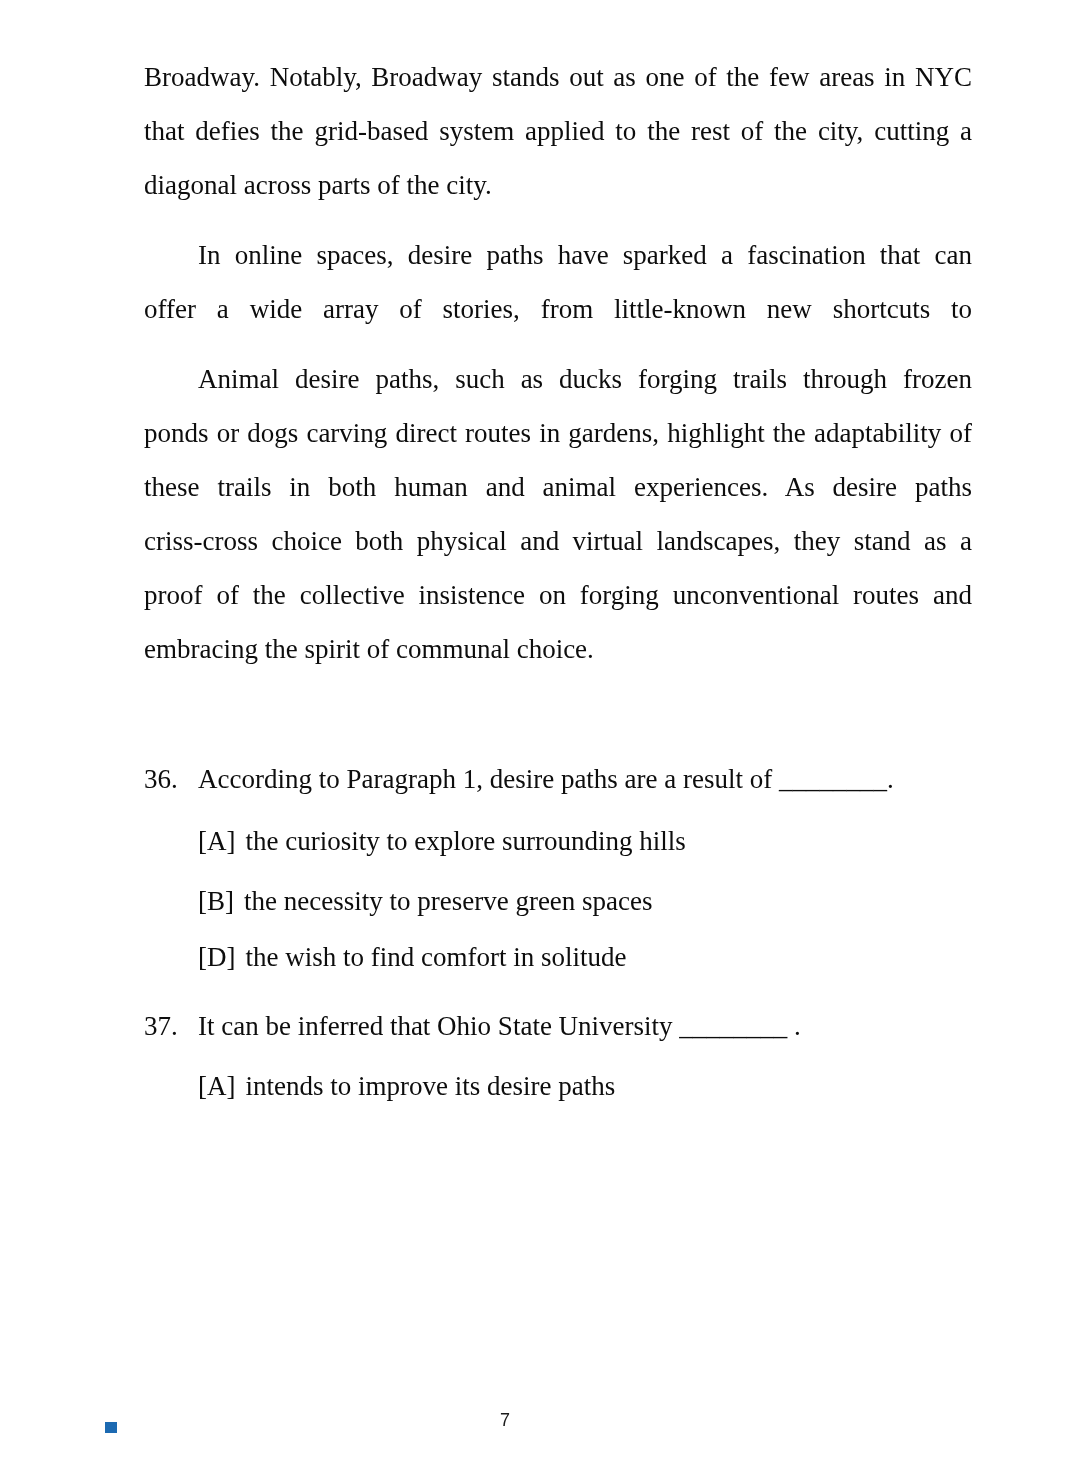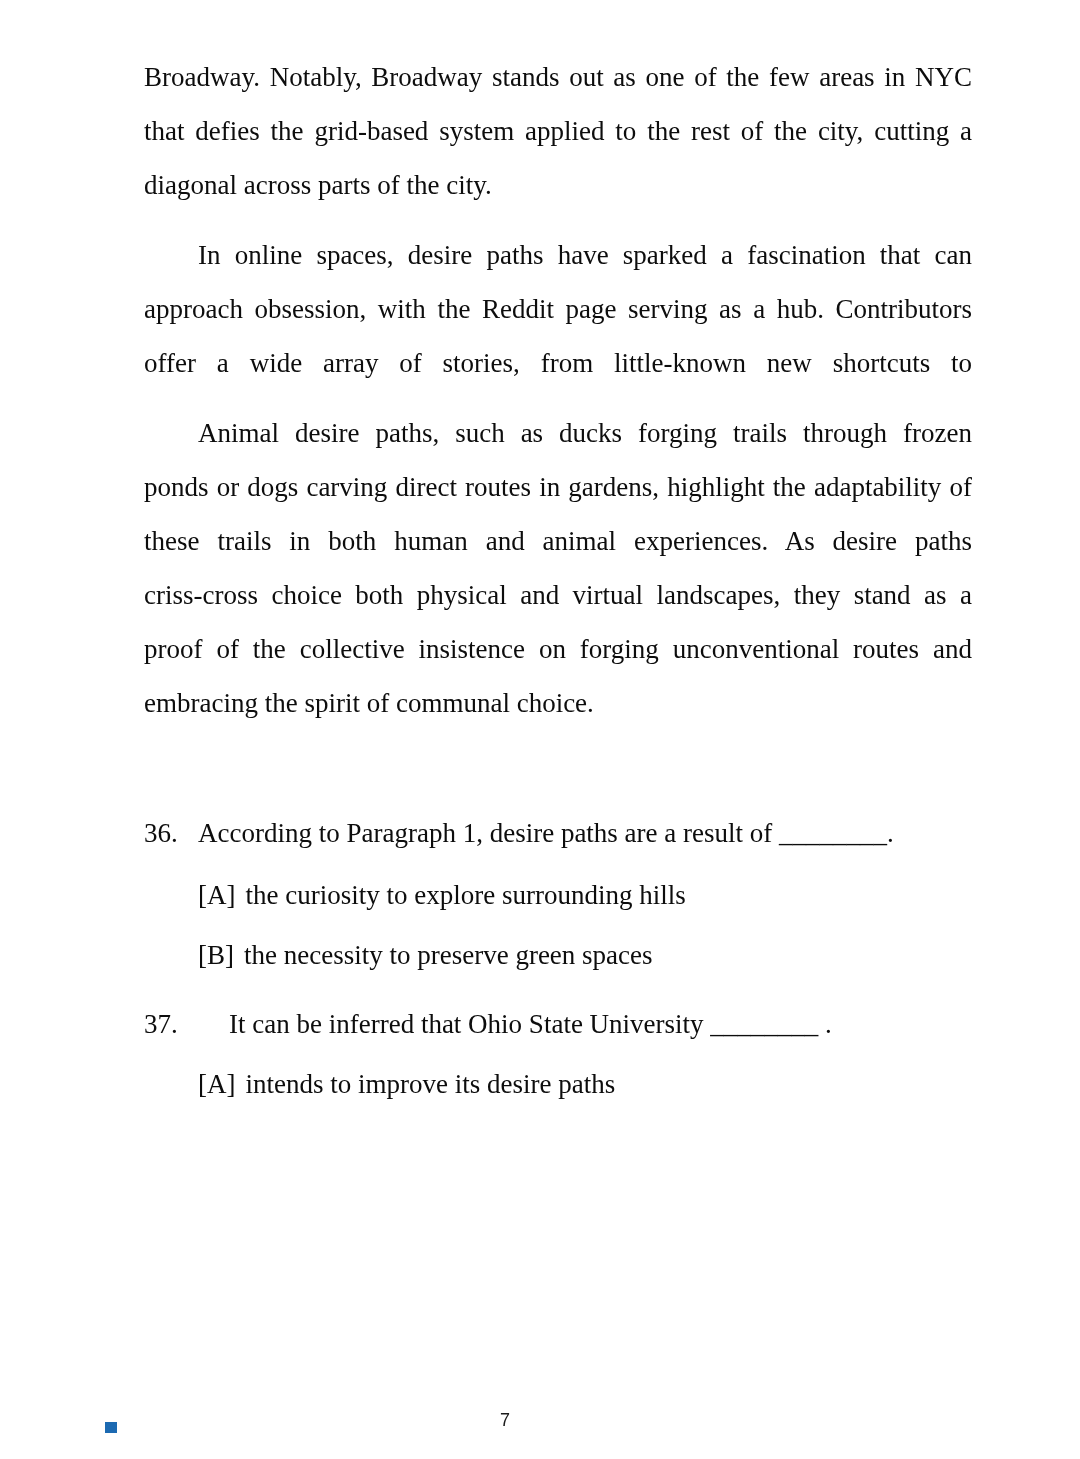--- a/index.html
+++ b/index.html
@@ -36,21 +36,21 @@
   .question {
     display: flex;
     line-height: 54px;
   }
   .question .qnum {
     flex: none;
     width: 54px;
   }
   .question .qstem { flex: 1; }
   .q-first { margin-top: 76px; }
-  .q-second { margin-top: 15px; gap: 31px; }
+  .q-second { margin-top: 15px; }
 
   .option {
     margin-left: 54px;
     line-height: 54px;
   }
   .option .opt-label { margin-right: 10px; }
   .opt-mt-8  { margin-top: 8px; }
   .opt-mt-6  { margin-top: 6px; }
   .opt-mt-16 { margin-top: 16px; }
   .opt-mt-2  { margin-top: 2px; }
@@ -81,21 +81,20 @@
   <div class="content">
 
     <div class="para">
         <div class="pline">Broadway. Notably, Broadway stands out as one of the few areas in NYC</div>
         <div class="pline">that defies the grid-based system applied to the rest of the city, cutting a</div>
         <div class="pline last">diagonal across parts of the city.</div>
       </div>
 
     <div class="para indent">
         <div class="pline">In online spaces, desire paths have sparked a fascination that can</div>
-        <div class="pline">approach obsession, with the Reddit page serving as a hub. Contributors</div>
         <div class="pline">offer a wide array of stories, from little-known new shortcuts to</div>
       </div>
 
     <div class="para indent">
         <div class="pline">Animal desire paths, such as ducks forging trails through frozen</div>
         <div class="pline">ponds or dogs carving direct routes in gardens, highlight the adaptability of</div>
         <div class="pline">these trails in both human and animal experiences. As desire paths</div>
         <div class="pline">criss-cross choice both physical and virtual landscapes, they stand as a</div>
         <div class="pline">proof of the collective insistence on forging unconventional routes and</div>
         <div class="pline last">embracing the spirit of communal choice.</div>
@@ -105,20 +104,23 @@
       <span class="qnum">36.</span>
       <span class="qstem">According to Paragraph 1, desire paths are a result of ________.</span>
     </div>
 
     <div class="option opt-mt-8">
       <span class="opt-label">[A]</span><span class="opt-text">the curiosity to explore surrounding hills</span>
     </div>
     <div class="option opt-mt-6">
       <span class="opt-label">[B]</span><span class="opt-text">the necessity to preserve green spaces</span>
     </div>
+    <div class="option opt-mt-2">
+      <span class="opt-label">[D]</span><span class="opt-text">the wish to find comfort in solitude</span>
+    </div>
 
     <div class="question q-second">
       <span class="qnum">37.</span>
       <span class="qstem">It can be inferred that Ohio State University ________ .</span>
     </div>
 
     <div class="option opt-mt-6">
       <span class="opt-label">[A]</span><span class="opt-text">intends to improve its desire paths</span>
     </div>
 

